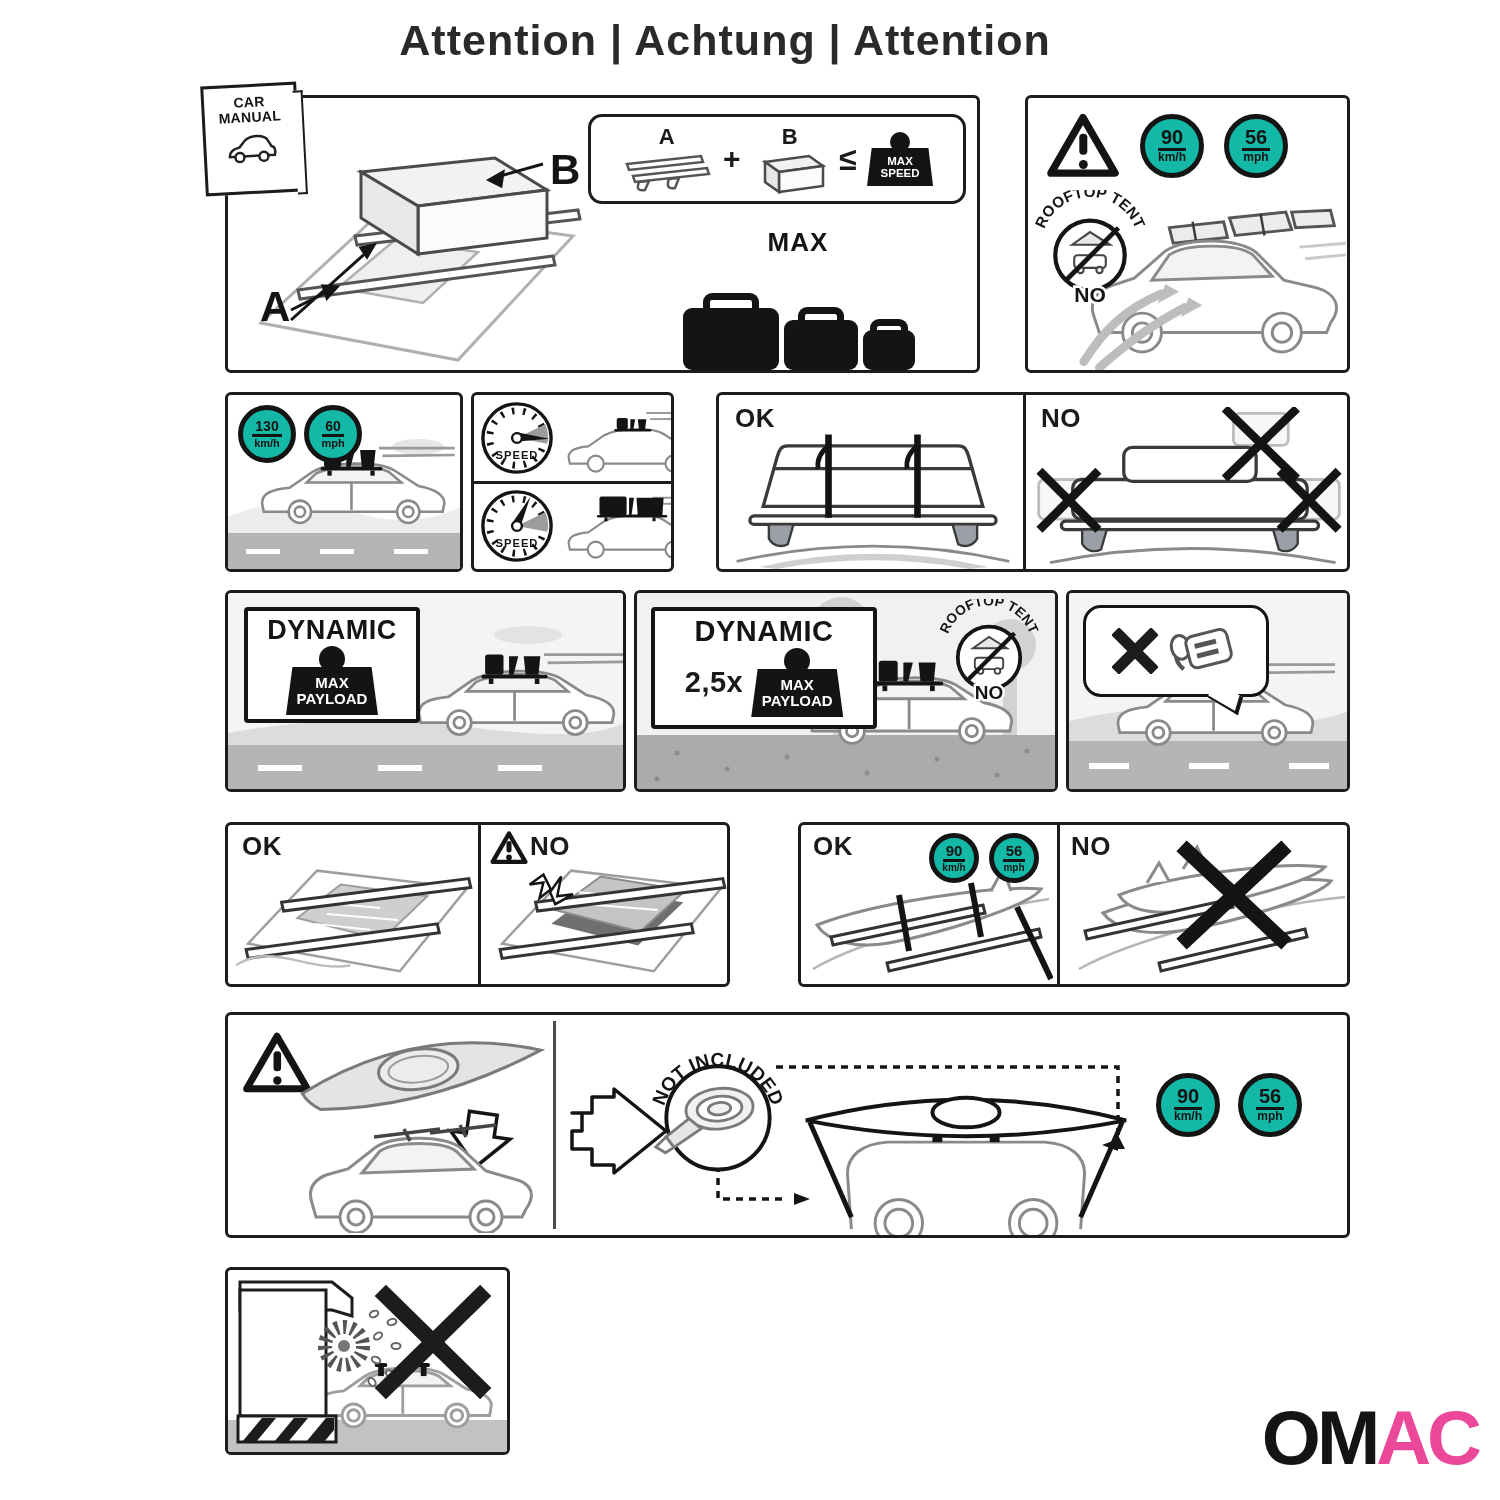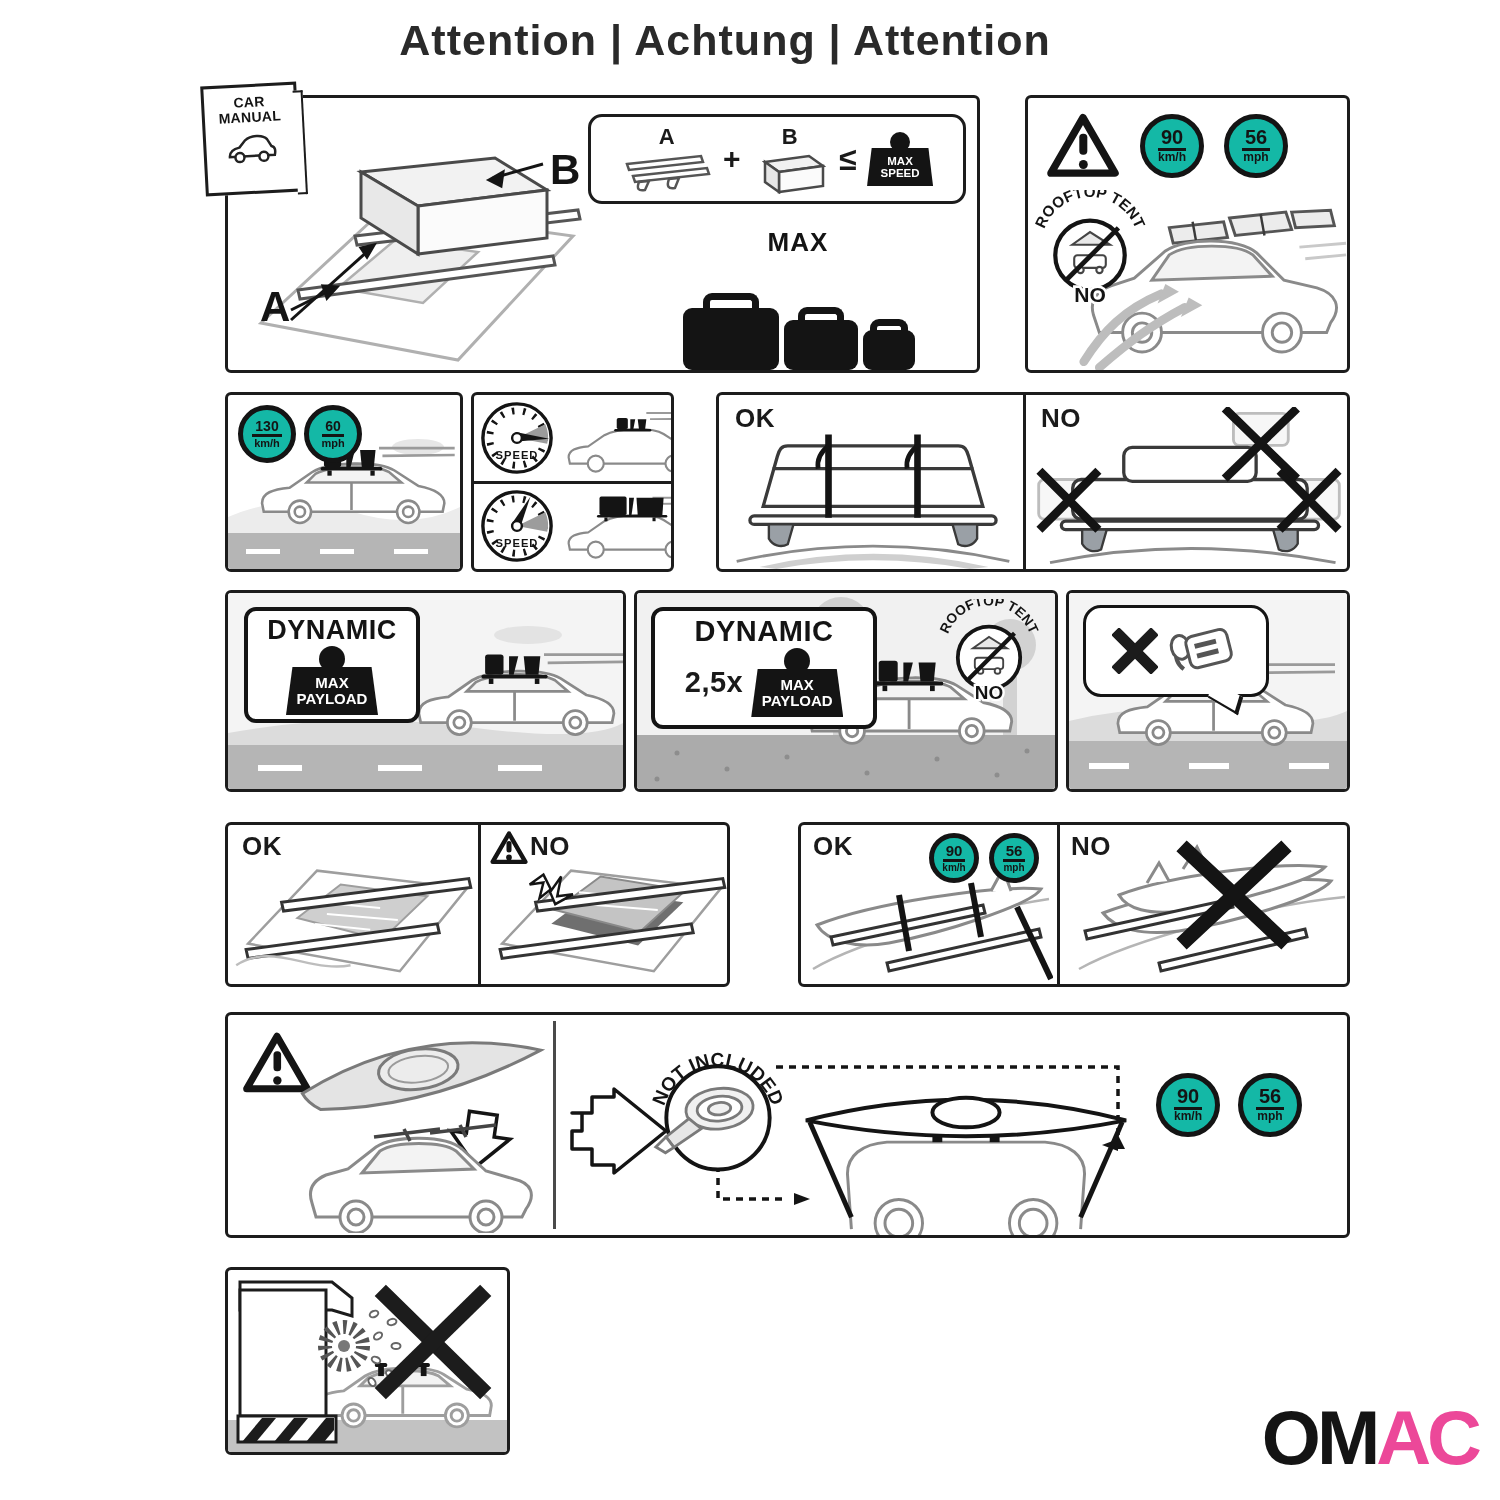--- a/index.html
+++ b/index.html
@@ -18,21 +18,21 @@
   .b64{width:64px;height:64px}.b64 .v{font-size:20px}.b64 .u{font-size:12px}
   .b56{width:58px;height:58px}.b56 .v{font-size:14px}.b56 .u{font-size:11px}
   .b50{width:50px;height:50px}.b50 .v{font-size:15px}.b50 .u{font-size:10px}
   .weight{display:flex;flex-direction:column;align-items:center}
   .weight .head{background:#141414;border-radius:50%}
   .weight .body{background:#141414;color:#fff;font-weight:800;text-align:center;display:flex;flex-direction:column;align-items:center;justify-content:center;line-height:1.05;clip-path:polygon(7% 0,93% 0,100% 100%,0 100%)}
   .w-md .head{width:26px;height:26px;margin-bottom:-5px}
   .w-md .body{width:92px;height:48px;font-size:15px}
   .w-sm .head{width:20px;height:20px;margin-bottom:-4px}
   .w-sm .body{width:66px;height:38px;font-size:11.5px}
-  .sign{position:absolute;border:4px solid #141414;border-radius:12px;background:#fff;display:flex;flex-direction:column;align-items:center;z-index:3}
+  .sign{position:absolute;border:4px solid #141414;border-radius:4px;background:#fff;display:flex;flex-direction:column;align-items:center;z-index:3}
   .sign .t{font-weight:800;font-size:27px;letter-spacing:.5px;margin-top:4px}
   .case{background:#141414;border-radius:9px;position:relative}
   .case::before{content:"";position:absolute;left:50%;transform:translateX(-50%);border:7px solid #141414;border-bottom:none;border-radius:9px 9px 0 0}
   .case.L{width:96px;height:62px}.case.L::before{top:-15px;width:42px;height:16px}
   .case.M{width:74px;height:50px}.case.M::before{top:-13px;width:32px;height:13px}
   .case.S{width:52px;height:40px}.case.S::before{top:-11px;width:24px;height:11px}
   .maxtxt{font-weight:800;letter-spacing:1px;text-align:center;line-height:1.15}
   .booklet{position:absolute;width:96px;height:110px;background:#fff;border:3px solid #1c1c1c;transform:rotate(-3deg);z-index:4;display:flex;flex-direction:column;align-items:center;padding-top:8px}
   .booklet::after{content:"";position:absolute;right:-9px;top:6px;width:8px;height:100px;border:2px solid #1c1c1c;border-left:none;background:#fff;z-index:-1}
   .booklet .bl{font-size:14px;font-weight:800;line-height:1.05;letter-spacing:.3px}

